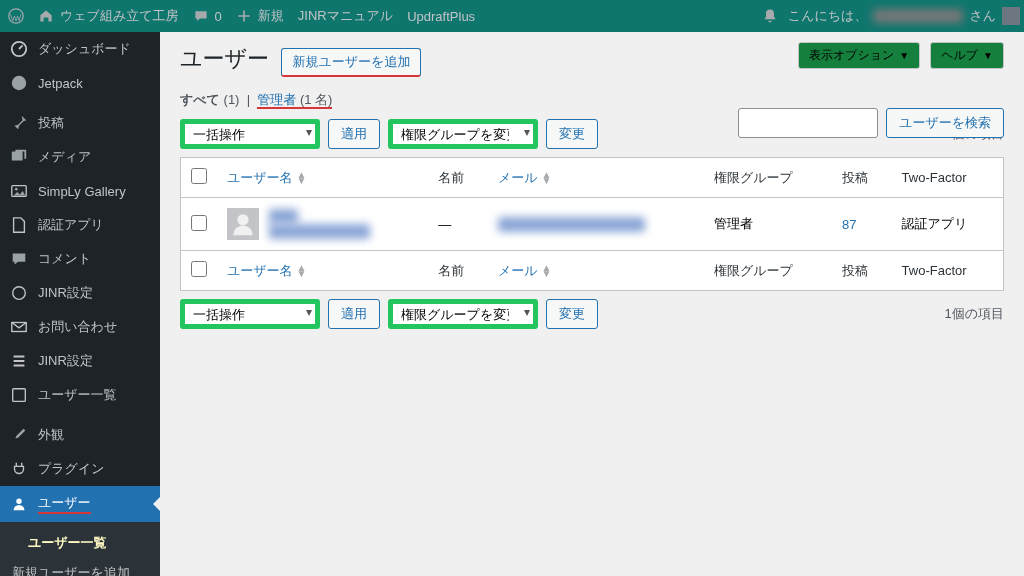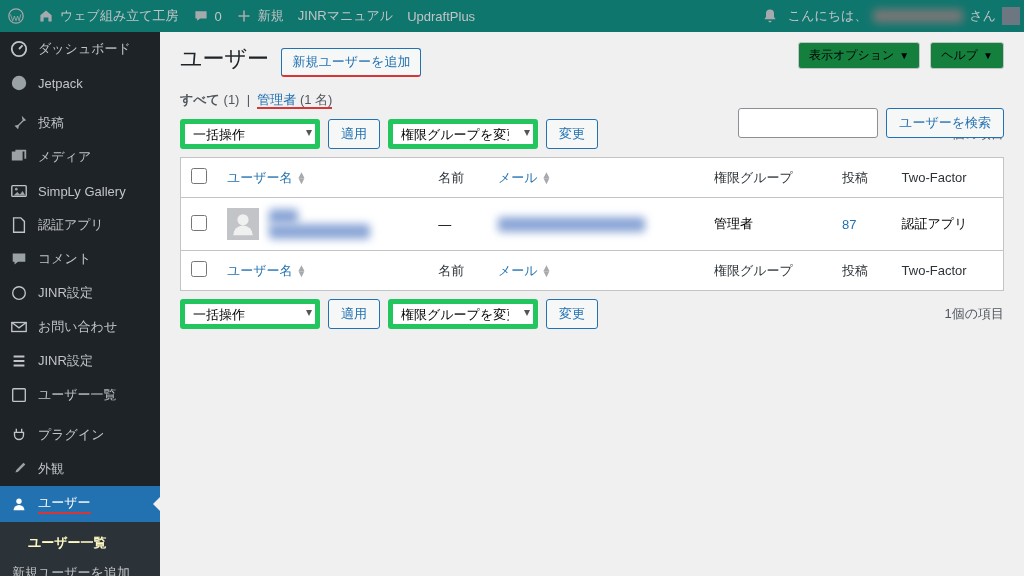--- a/index.html
+++ b/index.html
@@ -197,32 +197,32 @@
         <svg viewBox="0 0 20 20">
           <rect x="3" y="3" width="14" height="14" rx="1" fill="none" stroke="currentColor" stroke-width="1.5"></rect>
         </svg>
       </span>
       <span>ユーザー一覧</span>
     </div>
   <div class="sep"></div>
   <div class="mi">
       <span class="ico">
         <svg viewBox="0 0 20 20">
+          <path d="M15 3l2 2-8 8-3 1 1-3z"></path>
+        </svg>
+      </span>
+      <span>外観</span>
+    </div>
+  <div class="mi">
+      <span class="ico">
+        <svg viewBox="0 0 20 20">
           <path d="M7 3v4M13 3v4M5 7h10v3a5 5 0 0 1-10 0z" fill="none" stroke="currentColor" stroke-width="1.5"></path>
         </svg>
       </span>
       <span>プラグイン</span>
-    </div>
-  <div class="mi">
-      <span class="ico">
-        <svg viewBox="0 0 20 20">
-          <path d="M15 3l2 2-8 8-3 1 1-3z"></path>
-        </svg>
-      </span>
-      <span>外観</span>
     </div>
   <div class="mi current">
       <span class="ico">
         <svg viewBox="0 0 20 20">
           <circle cx="10" cy="7" r="3"></circle>
           <path d="M4 17a6 6 0 0 1 12 0z"></path>
         </svg>
       </span>
       <span class="hl">ユーザー</span>
     </div>

